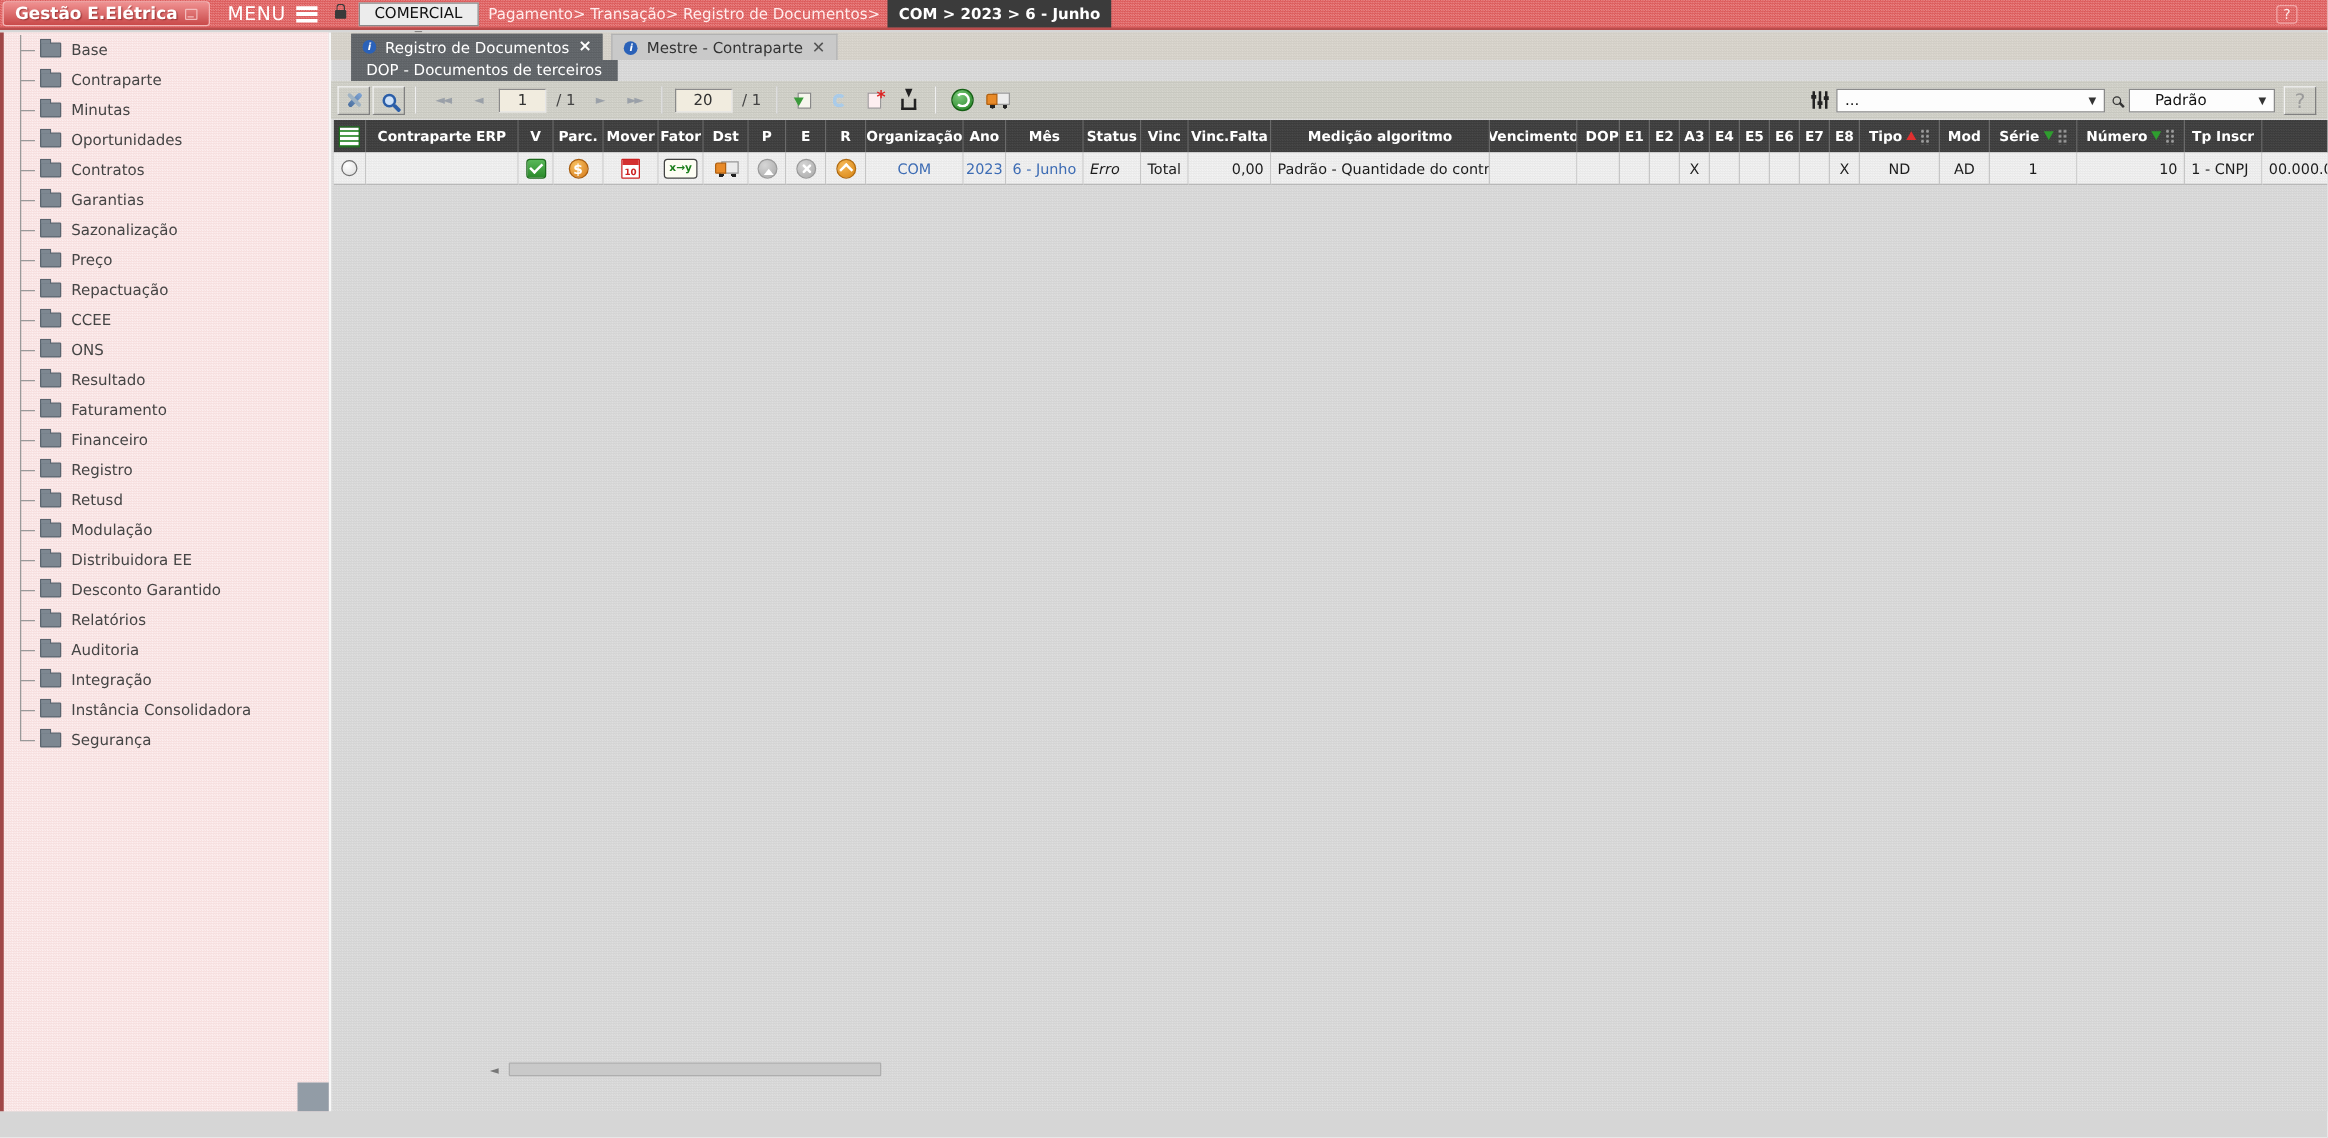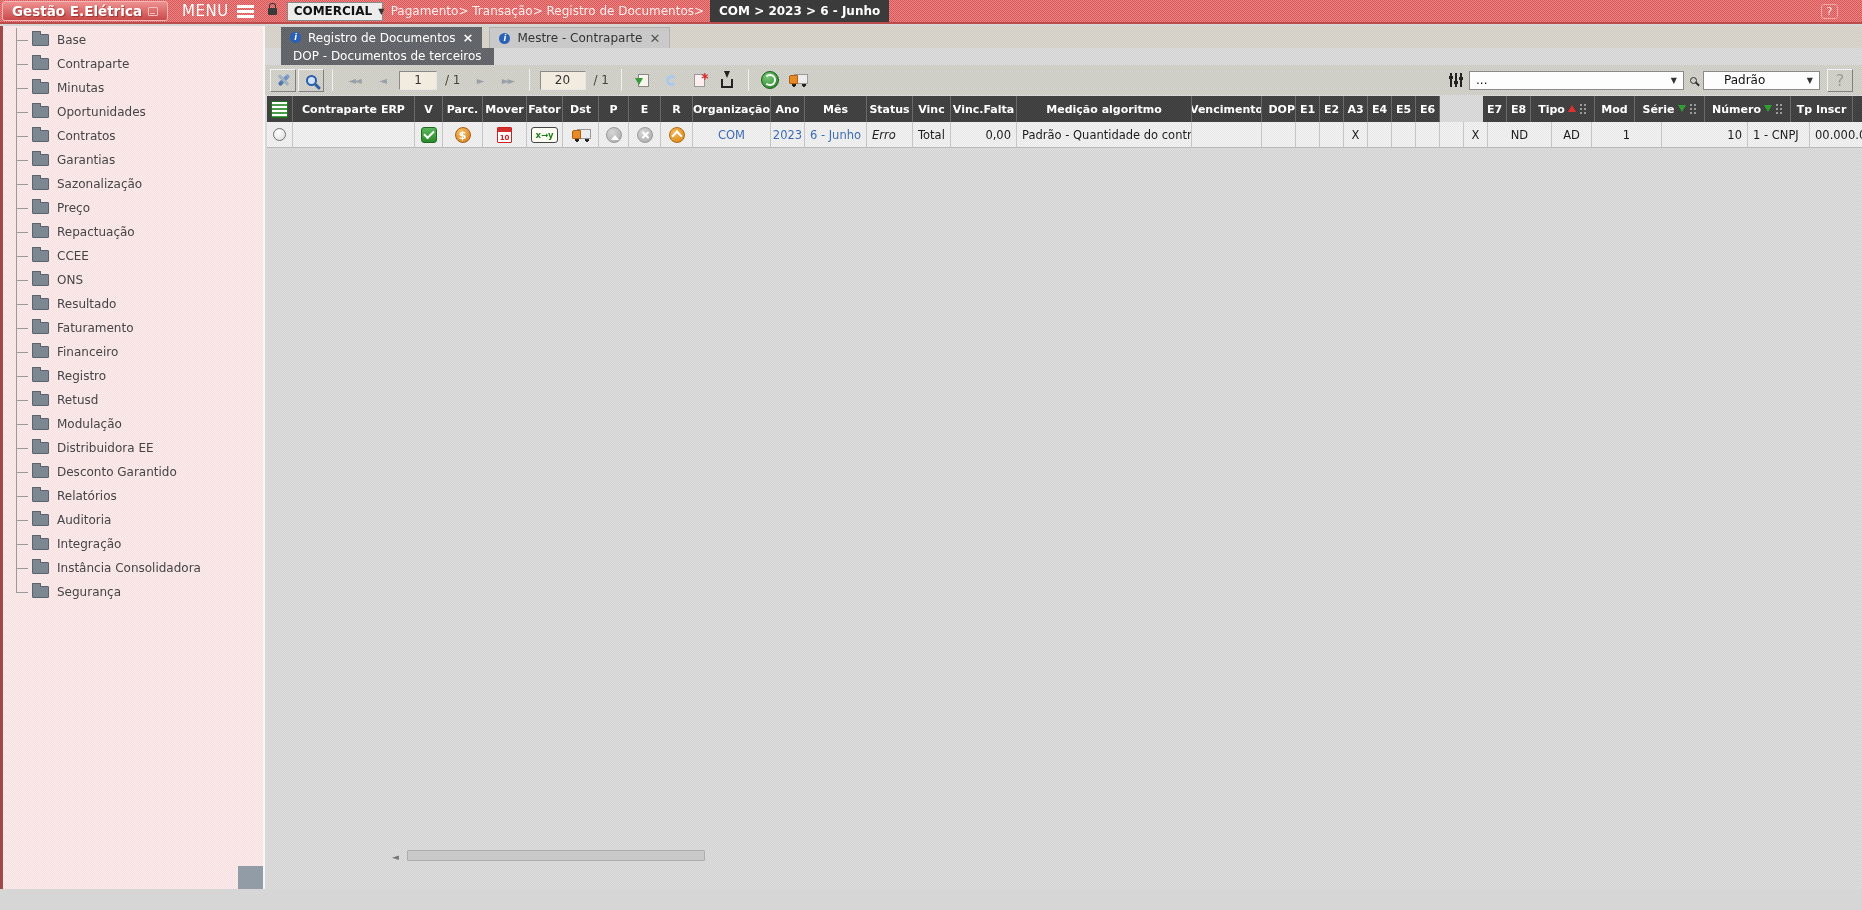--- a/index.html
+++ b/index.html
@@ -30,21 +30,21 @@
     letter-spacing:.5px; margin:0 8px 0 10px; cursor:pointer; }
   .burger { width:17px; height:13px;
     background:linear-gradient(#fff 0 3px,transparent 3px 5px,#fff 5px 8px,transparent 8px 10px,#fff 10px 13px); }
   .lock { width:9px; height:7px; background:#3a3a3a; border-radius:1px; position:relative; margin:0 10px 0 6px; }
   .lock::before { content:''; position:absolute; left:1px; top:-5px; width:5px; height:5px;
     border:1.5px solid #3a3a3a; border-bottom:none; border-radius:3px 3px 0 0; }
   .selbox { display:flex; align-items:center; justify-content:space-between; gap:6px;
     background:#ececec; border:1px solid #8a8a8a; height:19px; padding:0 6px;
     font-size:12px; color:#111; cursor:pointer; }
   .selbox .arrow { font-size:8px; color:#333; }
-  .module-sel { width:96px; font-weight:bold; margin-right:8px; }
+  .module-sel { width:96px; font-weight:normal; margin-right:8px;flex-direction:column; }
   .crumb { color:#ffecec; font-size:12px; margin-right:6px; }
   .crumb-cur { background:#3b3b3b; color:#fff; font-weight:bold; font-size:12px; padding:4px 9px; }
   .help-top { margin-left:auto; margin-right:24px; width:17px; height:15px; border:1px solid #f2a8a8;
     border-radius:3px; color:#fde9e9; font-size:11px; line-height:14px; text-align:center; cursor:pointer; }
 
   
   .sidebar { position:absolute; left:0; top:26px; width:263px; height:863px;
     border-left:3px solid #a04848; }
   .tree { position:absolute; left:11px; top:2px; }
   .tree::before { content:''; position:absolute; left:2px; top:0; width:1px; height:calc(100% - 12px); background:#9a9a9a; }
@@ -466,21 +466,21 @@
           </div>
           <div class="th bg-header" style="width: 24px;">
             <span>E4</span>
           </div>
           <div class="th bg-header" style="width: 24px;">
             <span>E5</span>
           </div>
           <div class="th bg-header" style="width: 24px;">
             <span>E6</span>
           </div>
-          <div class="th bg-header" style="width: 24px; margin-left: 43px;">
+          <div class="th bg-header" style="width: 24px;">
             <span>E7</span>
           </div>
           <div class="th bg-header" style="width: 24px;">
             <span>E8</span>
           </div>
           <div class="th bg-header" style="width: 64px;">
             <span>Tipo</span>
             <span class="sort up-red">
               <i class="tri"></i>
               <i class="dots"></i>

